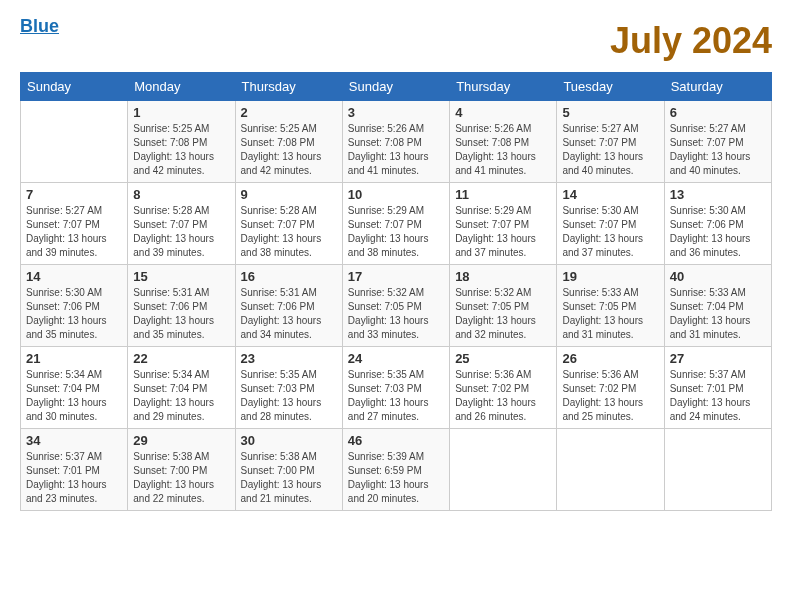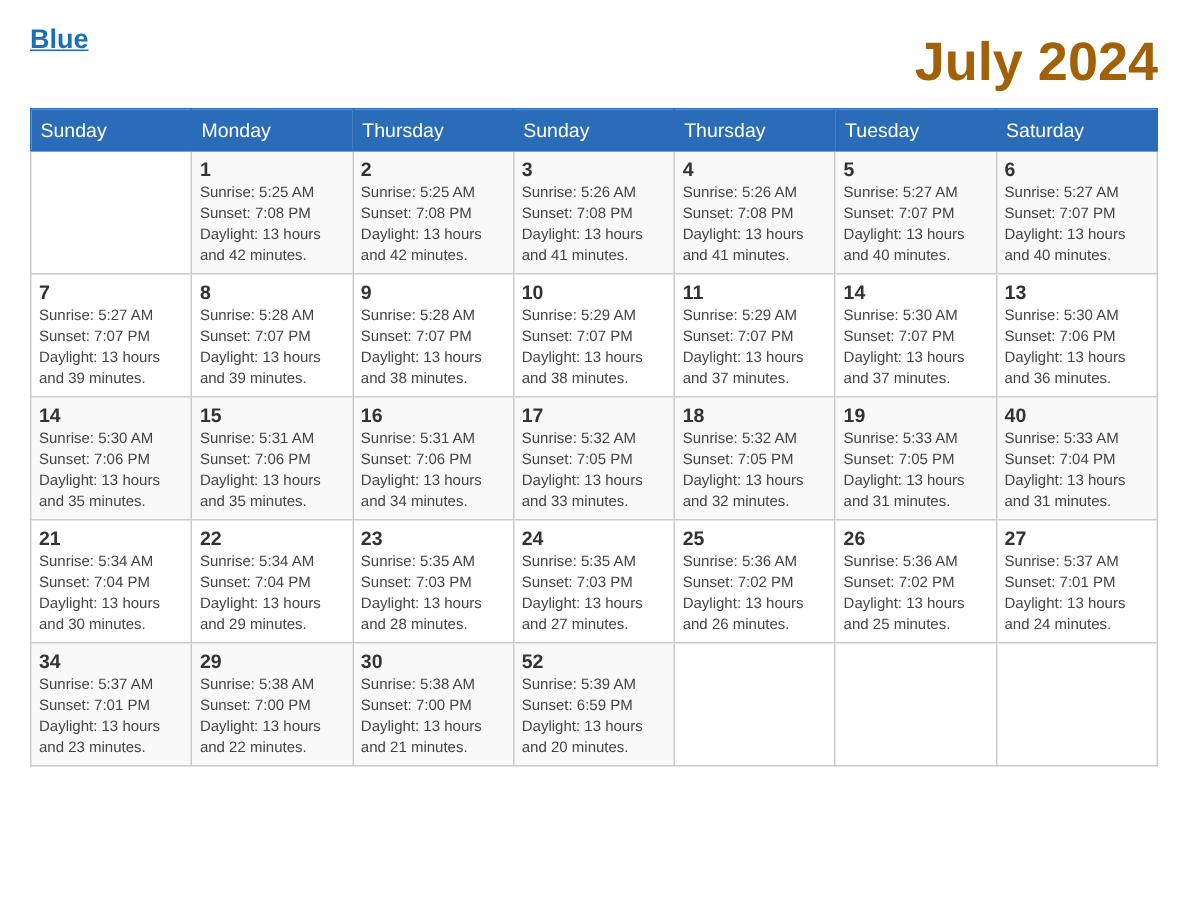--- a/index.html
+++ b/index.html
@@ -238,21 +238,21 @@
         </td>
         <td>
           <div class="day-number">29</div>
           <div class="day-detail">Sunrise: 5:38 AM<br>Sunset: 7:00 PM<br>Daylight: 13 hours<br>and 22 minutes.</div>
         </td>
         <td>
           <div class="day-number">30</div>
           <div class="day-detail">Sunrise: 5:38 AM<br>Sunset: 7:00 PM<br>Daylight: 13 hours<br>and 21 minutes.</div>
         </td>
         <td>
-          <div class="day-number">52</div>
+          <div class="day-number">46</div>
           <div class="day-detail">Sunrise: 5:39 AM<br>Sunset: 6:59 PM<br>Daylight: 13 hours<br>and 20 minutes.</div>
         </td>
         <td class="empty"></td>
         <td class="empty"></td>
         <td class="empty"></td>
       </tr>
     </tbody>
 </table>
 
 </body></html>

